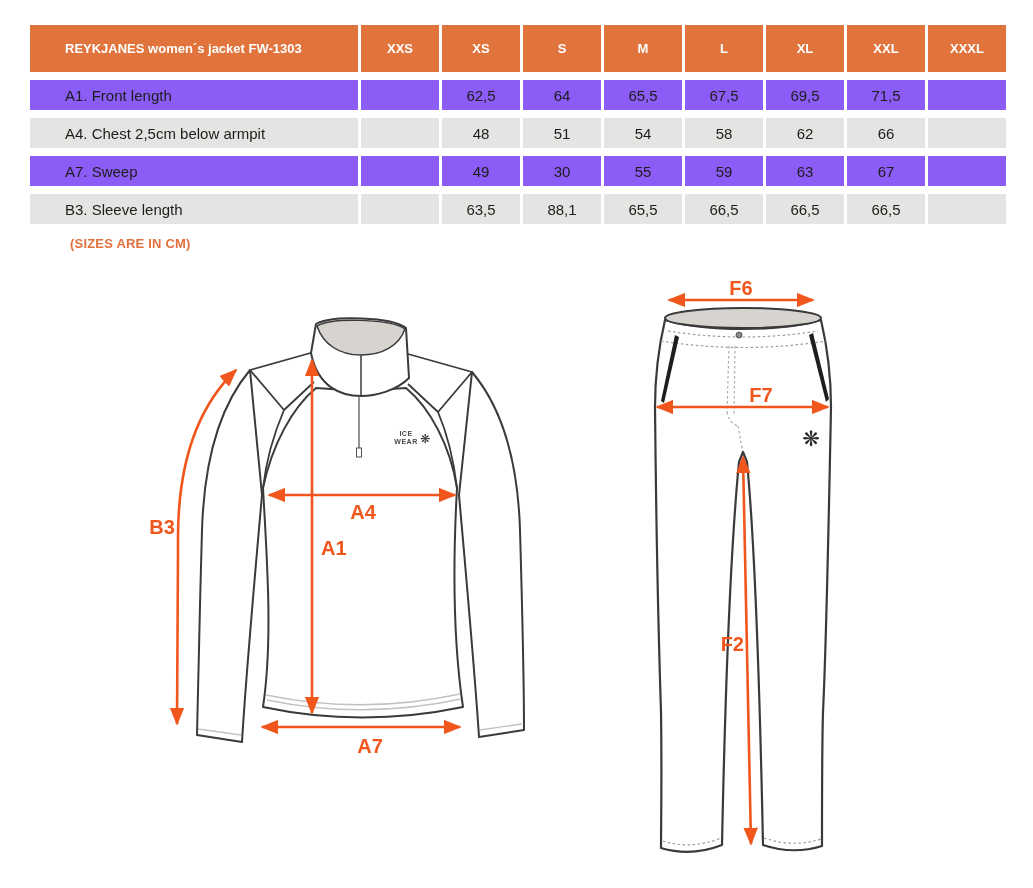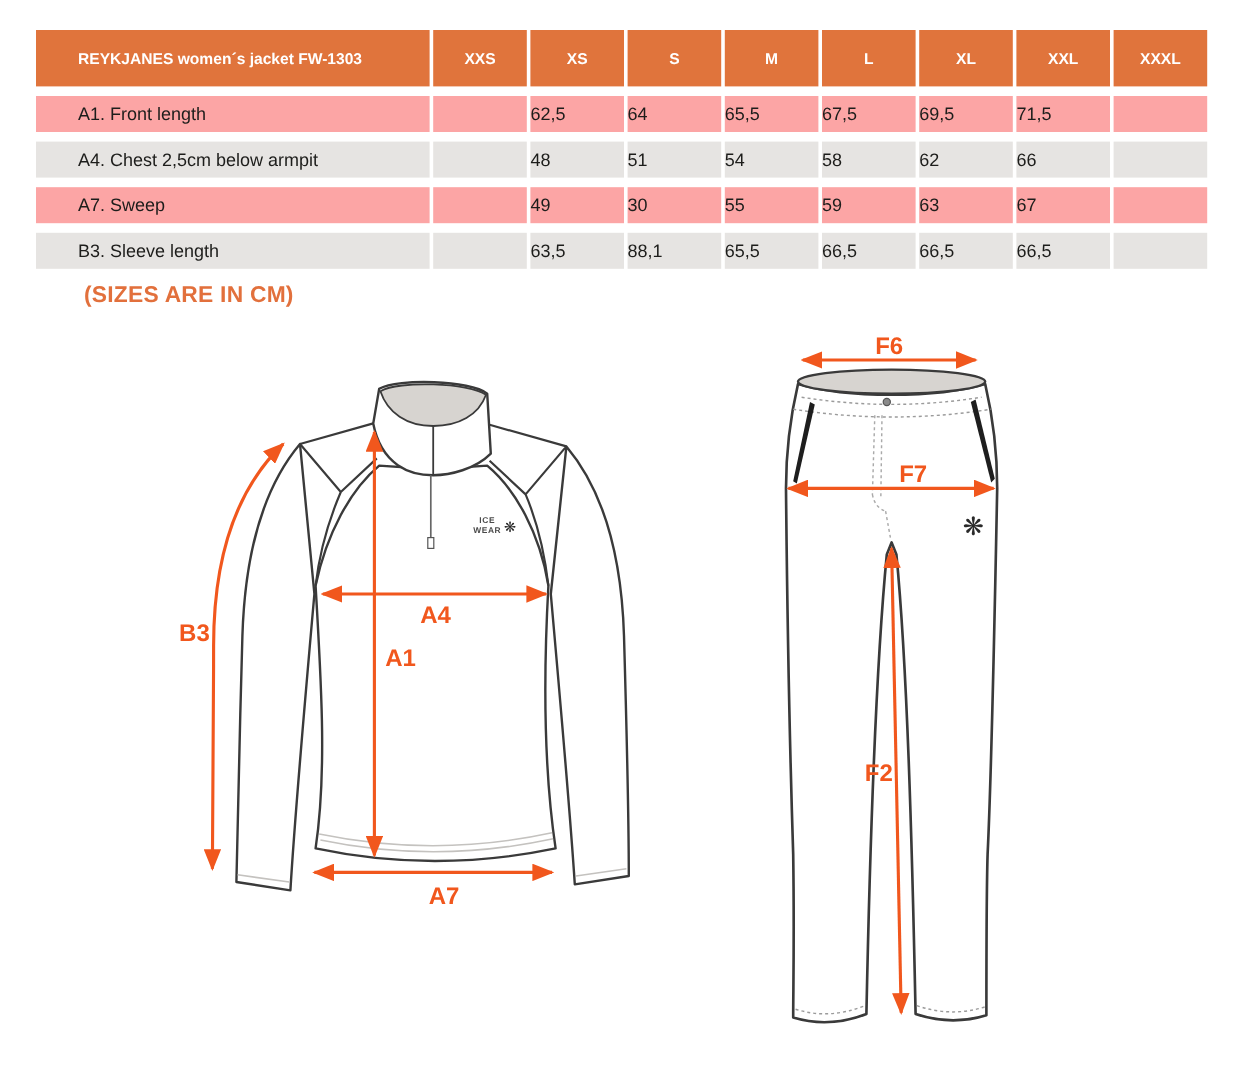--- a/index.html
+++ b/index.html
@@ -6,27 +6,27 @@
   .stage{position:relative;width:1033px;height:888px;background:#fff;overflow:hidden;
          font-family:"Liberation Sans",sans-serif;color:#1d1d1b;}
 
   
   .size-table{position:absolute;left:27px;top:17px;border-collapse:separate;
               border-spacing:3px 8px;table-layout:fixed;font-size:15px;}
   .size-table col.c-label{width:328px;}
   .size-table col.c-size{width:78px;}
   .size-table th{background:#E0743C;color:#ffffff;font-weight:bold;height:47px;
                  text-align:center;padding:0;font-size:13px;}
-  .size-table td{height:30px;padding:0;}
-  .size-table tr.dark td{background:#fca5a5;}
+  .size-table td{height:30px;text-align:center;padding:0;}
+  .size-table tr.dark td{background:#8b5cf6;}
   .size-table tr.light td{background:#E6E4E2;}
   .size-table .lbl{text-align:left;padding-left:35px;}
 
   .note{position:absolute;left:70px;top:236px;color:#E2703C;font-weight:bold;
-        font-size:19px;letter-spacing:.2px;}
+        font-size:13px;letter-spacing:.2px;}
 
   .diagram{position:absolute;}
   .jacket-svg{left:120px;top:290px;}
   .pants-svg{left:630px;top:280px;}
 
   svg text.meas{fill:#F1571D;font-family:"Liberation Sans",sans-serif;
                 font-weight:bold;font-size:20px;}
   svg text.brand{fill:#4a4a4a;font-family:"Liberation Sans",sans-serif;
                  font-weight:bold;}
   svg text.flake{fill:#2a2a2a;font-family:"DejaVu Sans",sans-serif;}

